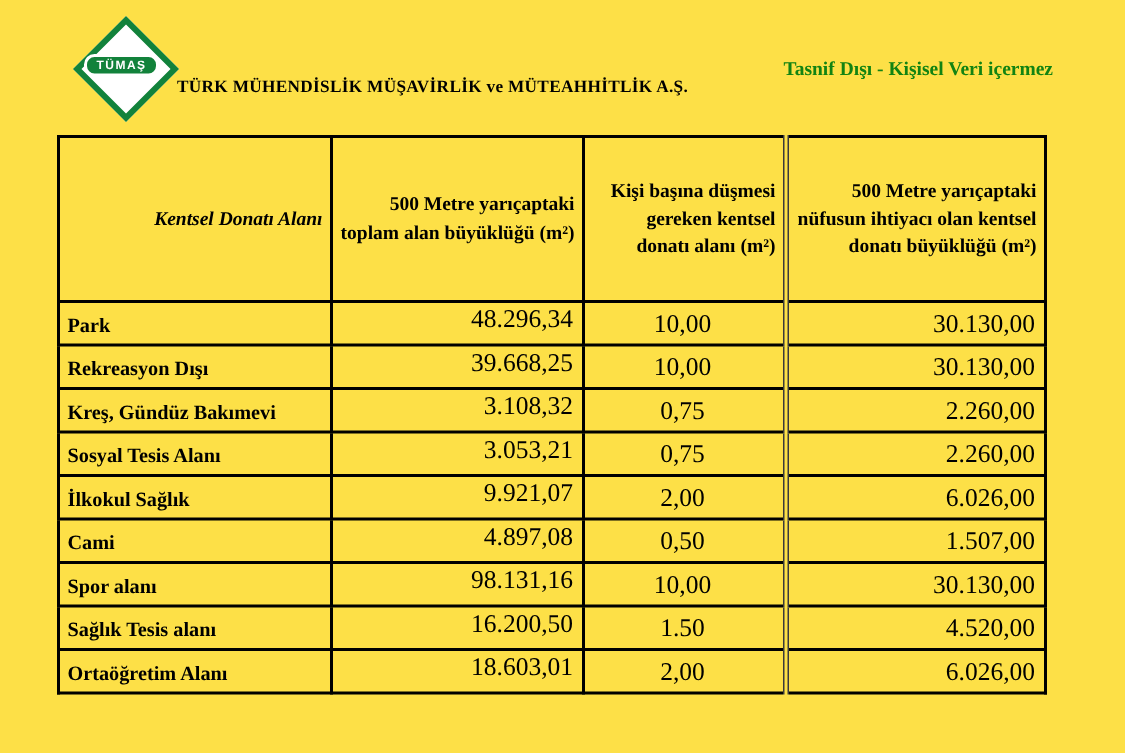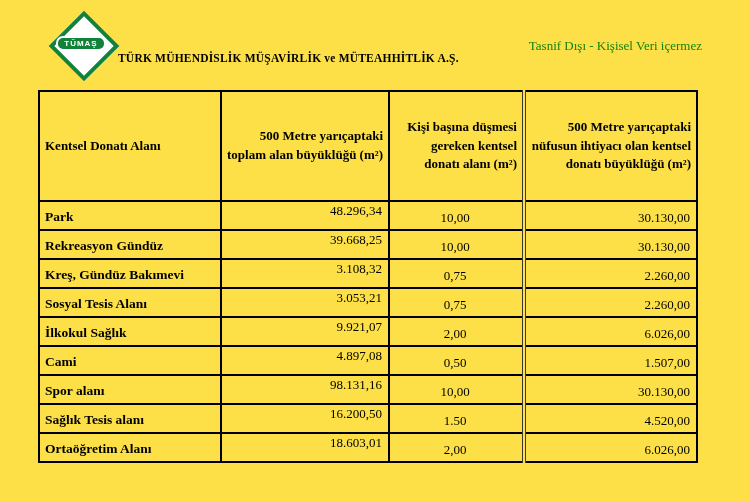--- a/index.html
+++ b/index.html
@@ -60,21 +60,21 @@
     font-size: 11.5px;
     font-weight: bold;
     letter-spacing: 0.2px;
     white-space: nowrap;
   }
   .classification {
     position: absolute;
     right: 48px;
     top: 38px;
     font-size: 13px;
-    font-weight: normal;
+    font-weight: bold;
     color: var(--class-green, #128312);
     white-space: nowrap;
   }
 
   
   .donati-table {
     position: absolute;
     left: 38px;
     top: 90px;
     border-collapse: collapse;
@@ -96,26 +96,26 @@
   .donati-table col.w4 { width: 173px; }
 
   .donati-table thead th {
     height: 110px;
     font-size: 13px;
     font-weight: bold;
     line-height: 1.45;
     vertical-align: middle;
     padding: 2px 5px;
   }
-  .donati-table thead th.c1 { text-align: left; }
+  .donati-table thead th.c1 { text-align: right; font-style: italic; }
   .donati-table thead th.c2,
   .donati-table thead th.c3,
   .donati-table thead th.c4 { text-align: right; }
 
-  .donati-table tbody td { height: 29px; font-size: 13px; }
+  .donati-table tbody td { height: 29px; font-size: 17px; }
   .donati-table tbody td.c1 {
     font-weight: bold;
     font-size: 13.5px;
     text-align: left;
     vertical-align: middle;
     padding: 2px 4px 0 5px;
     font-family: Liberation Serif, serif;
   }
   .donati-table tbody td.c2 {
     text-align: right;
@@ -167,21 +167,21 @@
     <tbody>
 
         <tr>
           <td class="c1">Park</td>
           <td class="c2">48.296,34</td>
           <td class="c3">10,00</td>
           <td class="c4">30.130,00</td>
         </tr>
 
         <tr>
-          <td class="c1">Rekreasyon Gündüz</td>
+          <td class="c1">Rekreasyon Dışı</td>
           <td class="c2">39.668,25</td>
           <td class="c3">10,00</td>
           <td class="c4">30.130,00</td>
         </tr>
 
         <tr>
           <td class="c1">Kreş, Gündüz Bakımevi</td>
           <td class="c2">3.108,32</td>
           <td class="c3">0,75</td>
           <td class="c4">2.260,00</td>

